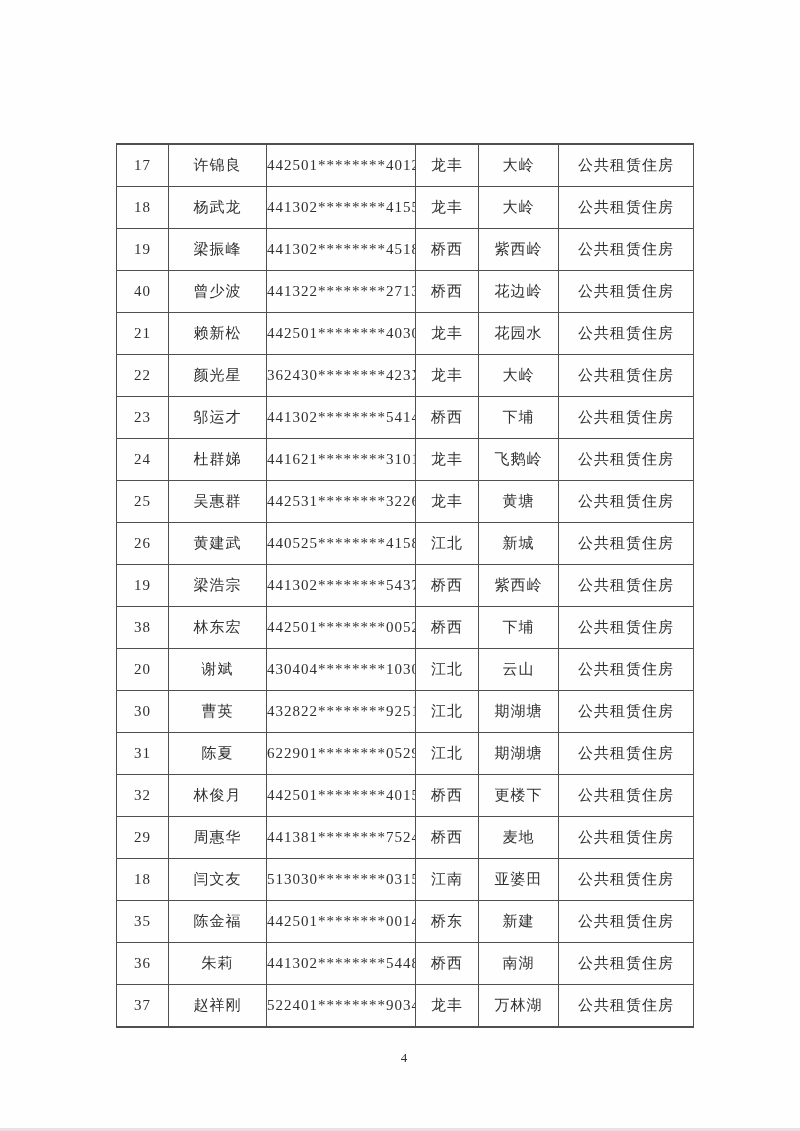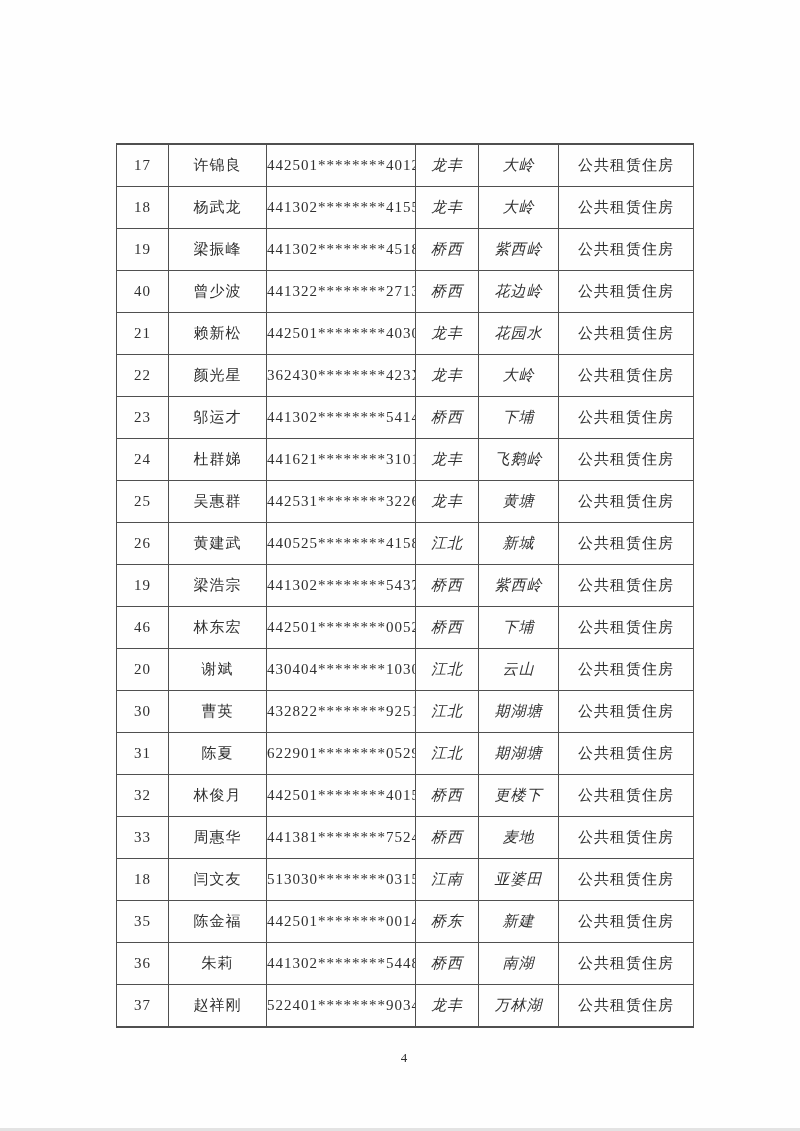--- a/index.html
+++ b/index.html
@@ -53,21 +53,20 @@
     font-size: 14px;
     letter-spacing: 0;
   }
   td.col-id {
     font-size: 14.5px;
     letter-spacing: 0.5px;
     font-family: "Liberation Serif", "DejaVu Serif", serif;
   }
   td.col-district, td.col-community {
     color: #3a3a3a;
-    font-style: italic;
   }
   .page-number {
     position: absolute;
     left: 404px;
     top: 1050px;
     transform: translateX(-50%);
     font-size: 13px;
     color: #2e2e2e;
     font-family: "Liberation Serif", "DejaVu Serif", serif;
   }
@@ -169,21 +168,21 @@
     </tr>
         <tr>
       <td class="col-no">19</td>
       <td class="col-name">梁浩宗</td>
       <td class="col-id">441302********5437</td>
       <td class="col-district">桥西</td>
       <td class="col-community">紫西岭</td>
       <td class="col-type">公共租赁住房</td>
     </tr>
         <tr>
-      <td class="col-no">46</td>
+      <td class="col-no">38</td>
       <td class="col-name">林东宏</td>
       <td class="col-id">442501********0052</td>
       <td class="col-district">桥西</td>
       <td class="col-community">下埔</td>
       <td class="col-type">公共租赁住房</td>
     </tr>
         <tr>
       <td class="col-no">20</td>
       <td class="col-name">谢斌</td>
       <td class="col-id">430404********1030</td>
@@ -209,21 +208,21 @@
     </tr>
         <tr>
       <td class="col-no">32</td>
       <td class="col-name">林俊月</td>
       <td class="col-id">442501********4015</td>
       <td class="col-district">桥西</td>
       <td class="col-community">更楼下</td>
       <td class="col-type">公共租赁住房</td>
     </tr>
         <tr>
-      <td class="col-no">33</td>
+      <td class="col-no">29</td>
       <td class="col-name">周惠华</td>
       <td class="col-id">441381********7524</td>
       <td class="col-district">桥西</td>
       <td class="col-community">麦地</td>
       <td class="col-type">公共租赁住房</td>
     </tr>
         <tr>
       <td class="col-no">18</td>
       <td class="col-name">闫文友</td>
       <td class="col-id">513030********0315</td>

